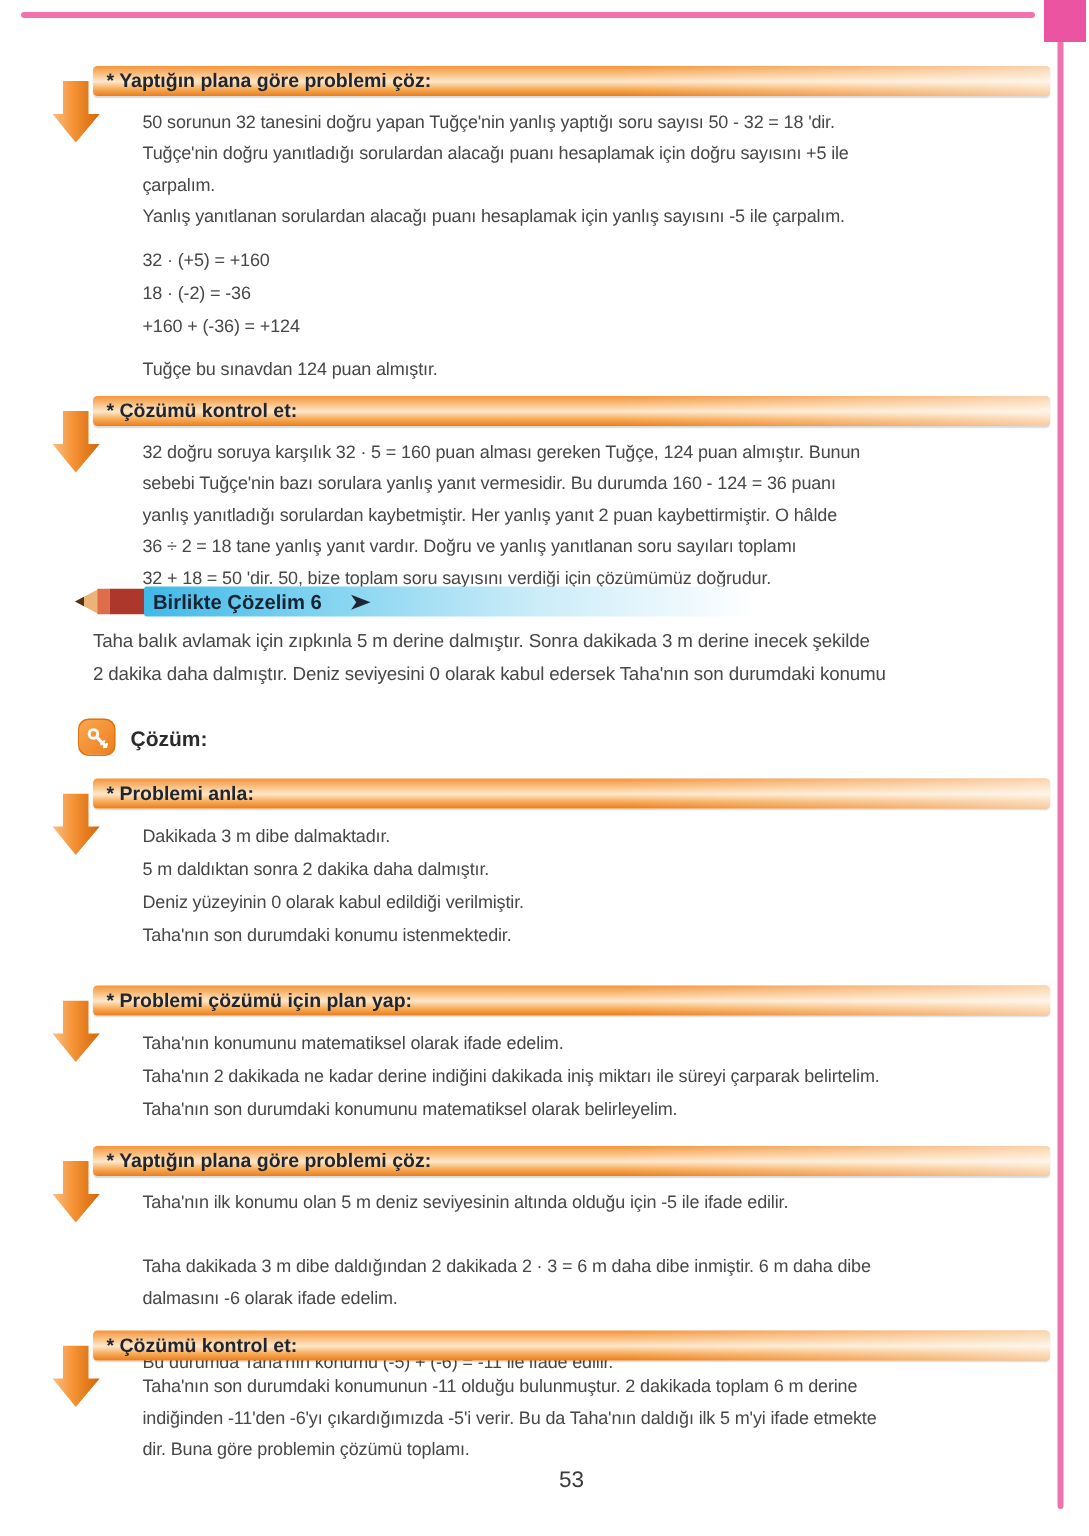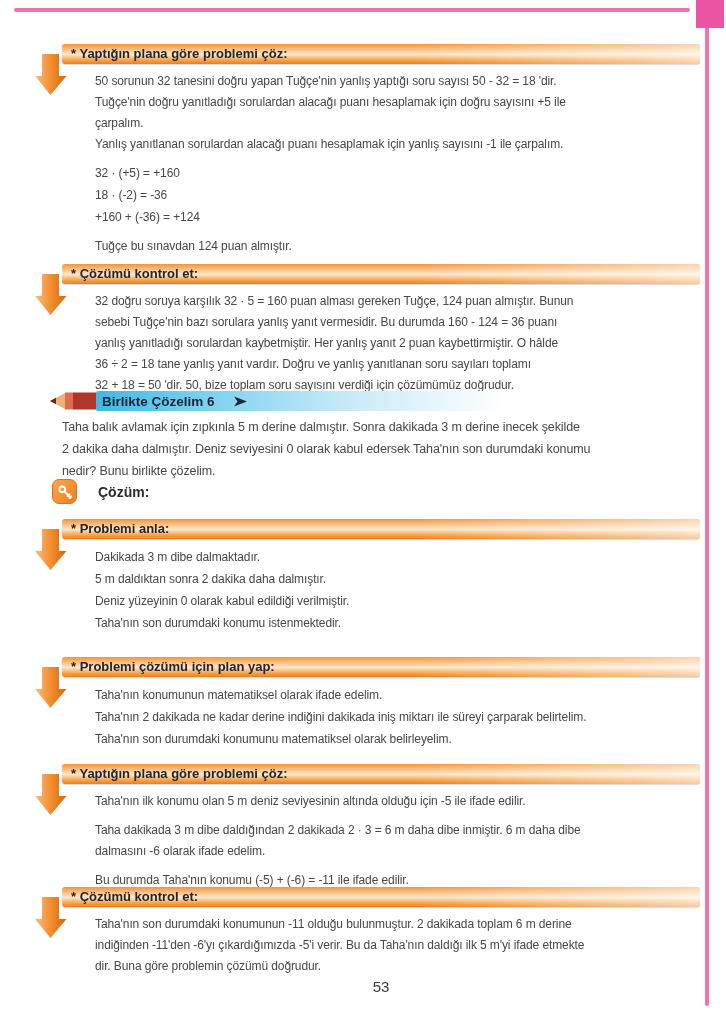--- a/index.html
+++ b/index.html
@@ -27,27 +27,27 @@
   .bar-title {
     position:relative; z-index:1; display:block; line-height:20px; padding-left:9px;
     font-weight:bold; font-size:13px; color:#23252C; white-space:nowrap;
   }
   .arrow-icon { position:absolute; left:-27px; top:10px; z-index:2; }
   .content { margin:7px 0 0 33px; font-size:12px; line-height:21px; letter-spacing:-0.1px; }
   .content.lh22 { line-height:22px; }
   .tline { white-space:nowrap; }
   .math-block { margin-top:7px; line-height:22px; }
   .result-line { margin-top:8px; }
-  .gap { margin-top:8px; }
+  .gap { margin-top:22px; }
   
   .sec-solve1    { top:44px; }
   .sec-check1    { top:264px; }
   .sec-banner    { top:391px; left:50px; width:614px; display:flex; align-items:center; }
   .sec-intro     { top:416px; font-size:12.5px; line-height:22px; letter-spacing:-0.1px; }
-  .sec-cozum     { top:479px; left:52px; display:flex; align-items:center; gap:21px; }
+  .sec-cozum     { top:479px; left:52px; display:flex; align-items:center; gap:10px; }
   .sec-understand{ top:519px; }
   .sec-plan      { top:657px; }
   .sec-solve2    { top:764px; }
   .sec-check2    { top:887px; }
   
   .band {
     flex:1; height:20px; display:flex; align-items:center; border-radius:2px;
     background:linear-gradient(90deg,#3FB9E7 0%,#7ED2F0 20%,#C9EBF8 45%,#ffffff 72%);
   }
   .banner-label { font-weight:bold; font-size:13.5px; color:#182333; margin-left:6px; white-space:nowrap; }
@@ -86,21 +86,21 @@
   <div class="bar">
     <svg class="arrow-icon" width="32" height="42" viewBox="0 0 32 42">
         <path d="M7 0H24V22H31.5L15.5 41L0 22H7Z" fill="url(#agrad)"></path>
       </svg>
     <span class="bar-title">* Yaptığın plana göre problemi çöz:</span>
   </div>
   <div class="content">
     <div class="tline">50 sorunun 32 tanesini doğru yapan Tuğçe'nin yanlış yaptığı soru sayısı 50 - 32 = 18 'dir.</div>
     <div class="tline">Tuğçe'nin doğru yanıtladığı sorulardan alacağı puanı hesaplamak için doğru sayısını +5 ile</div>
     <div class="tline">çarpalım.</div>
-    <div class="tline">Yanlış yanıtlanan sorulardan alacağı puanı hesaplamak için yanlış sayısını -1 ile çarpalım.</div>
+    <div class="tline">Yanlış yanıtlanan sorulardan alacağı puanı hesaplamak için yanlış sayısını -5 ile çarpalım.</div>
     <div class="math-block">
       <div class="tline">32 · (+5) = +160</div>
       <div class="tline">18 · (-2) = -36</div>
       <div class="tline">+160 + (-36) = +124</div>
     </div>
     <div class="tline result-line">Tuğçe bu sınavdan 124 puan almıştır.</div>
   </div>
 </section>
 
 <section class="sec sec-check1">
@@ -130,21 +130,20 @@
     <span class="banner-label">Birlikte Çözelim 6</span>
     <svg class="banner-arrowhead" width="15" height="13" viewBox="0 0 15 13">
         <path d="M1 1.5 L14 6.5 L1 11.5 L4.5 6.5 Z" fill="#1C2736"></path>
       </svg>
   </div>
 </div>
 
 <div class="sec sec-intro">
   <div class="tline">Taha balık avlamak için zıpkınla 5 m derine dalmıştır. Sonra dakikada 3 m derine inecek şekilde</div>
   <div class="tline">2 dakika daha dalmıştır. Deniz seviyesini 0 olarak kabul edersek Taha'nın son durumdaki konumu</div>
-  <div class="tline">nedir? Bunu birlikte çözelim.</div>
 </div>
 
 <div class="sec sec-cozum">
   <span class="key-badge">
     <svg width="18" height="18" viewBox="0 0 20 20">
       <circle cx="7" cy="7" r="3.2" fill="none" stroke="#ffffff" stroke-width="2.2"></circle>
       <path d="M9.4 9.4 L16.2 16.2" stroke="#ffffff" stroke-width="2.4" stroke-linecap="round"></path>
       <path d="M12.8 14.6 L15 12.4 M14.8 16.8 L17 14.6" stroke="#ffffff" stroke-width="1.8" stroke-linecap="round"></path>
     </svg>
   </span>
@@ -167,21 +166,21 @@
 </section>
 
 <section class="sec sec-plan">
   <div class="bar">
     <svg class="arrow-icon" width="32" height="42" viewBox="0 0 32 42">
         <path d="M7 0H24V22H31.5L15.5 41L0 22H7Z" fill="url(#agrad)"></path>
       </svg>
     <span class="bar-title">* Problemi çözümü için plan yap:</span>
   </div>
   <div class="content lh22">
-    <div class="tline">Taha'nın konumunun matematiksel olarak ifade edelim.</div>
+    <div class="tline">Taha'nın konumunu matematiksel olarak ifade edelim.</div>
     <div class="tline">Taha'nın 2 dakikada ne kadar derine indiğini dakikada iniş miktarı ile süreyi çarparak belirtelim.</div>
     <div class="tline">Taha'nın son durumdaki konumunu matematiksel olarak belirleyelim.</div>
   </div>
 </section>
 
 <section class="sec sec-solve2">
   <div class="bar">
     <svg class="arrow-icon" width="32" height="42" viewBox="0 0 32 42">
         <path d="M7 0H24V22H31.5L15.5 41L0 22H7Z" fill="url(#agrad)"></path>
       </svg>
@@ -198,17 +197,17 @@
 <section class="sec sec-check2">
   <div class="bar">
     <svg class="arrow-icon" width="32" height="42" viewBox="0 0 32 42">
         <path d="M7 0H24V22H31.5L15.5 41L0 22H7Z" fill="url(#agrad)"></path>
       </svg>
     <span class="bar-title">* Çözümü kontrol et:</span>
   </div>
   <div class="content">
     <div class="tline">Taha'nın son durumdaki konumunun -11 olduğu bulunmuştur. 2 dakikada toplam 6 m derine</div>
     <div class="tline">indiğinden -11'den -6'yı çıkardığımızda -5'i verir. Bu da Taha'nın daldığı ilk 5 m'yi ifade etmekte</div>
-    <div class="tline">dir. Buna göre problemin çözümü doğrudur.</div>
+    <div class="tline">dir. Buna göre problemin çözümü toplamı.</div>
   </div>
 </section>
 
 <div class="page-number">53</div>
 
 </body></html>

